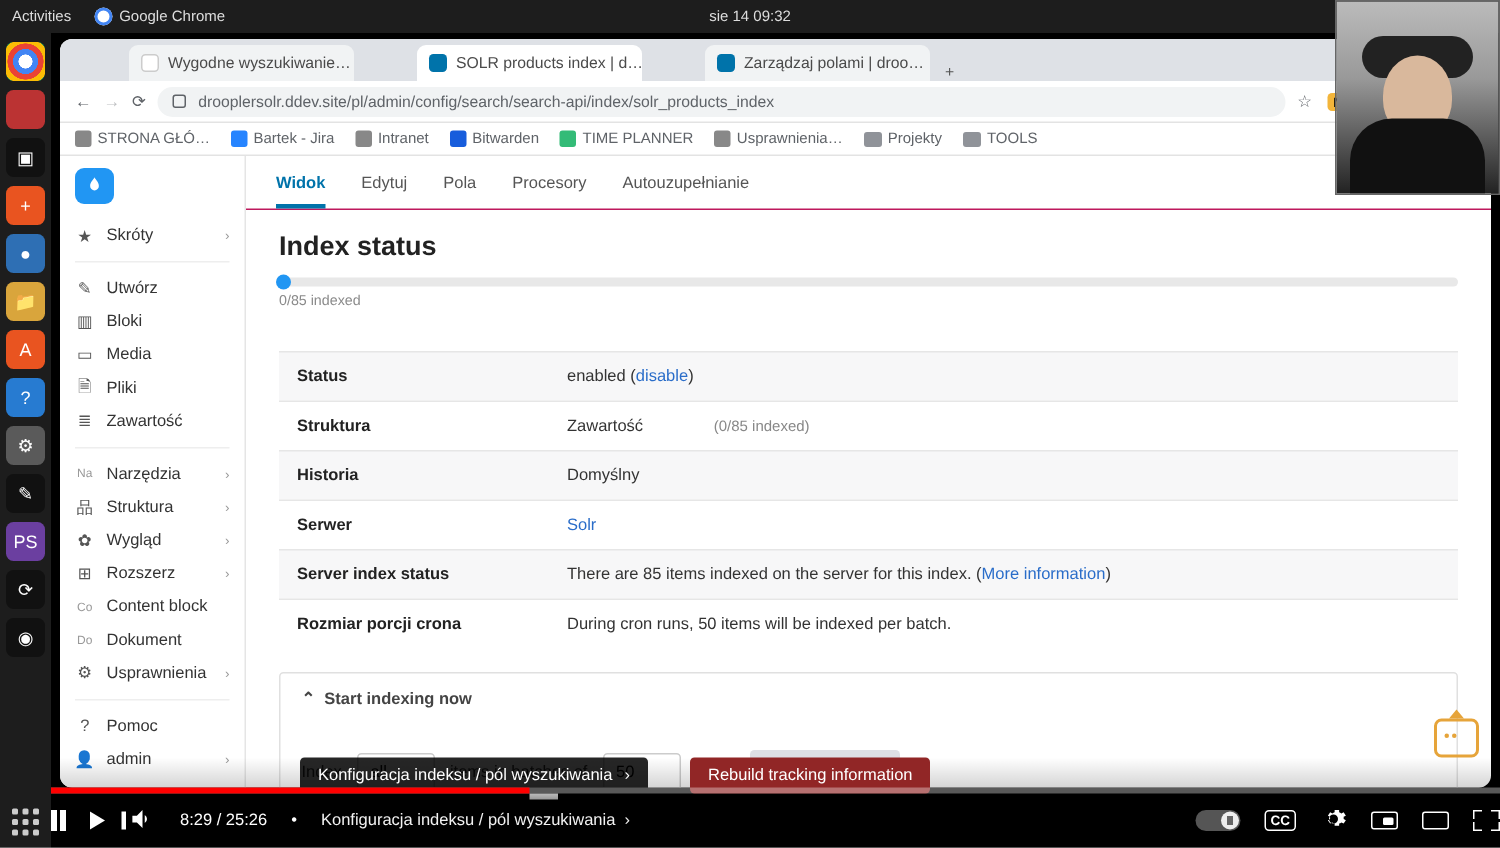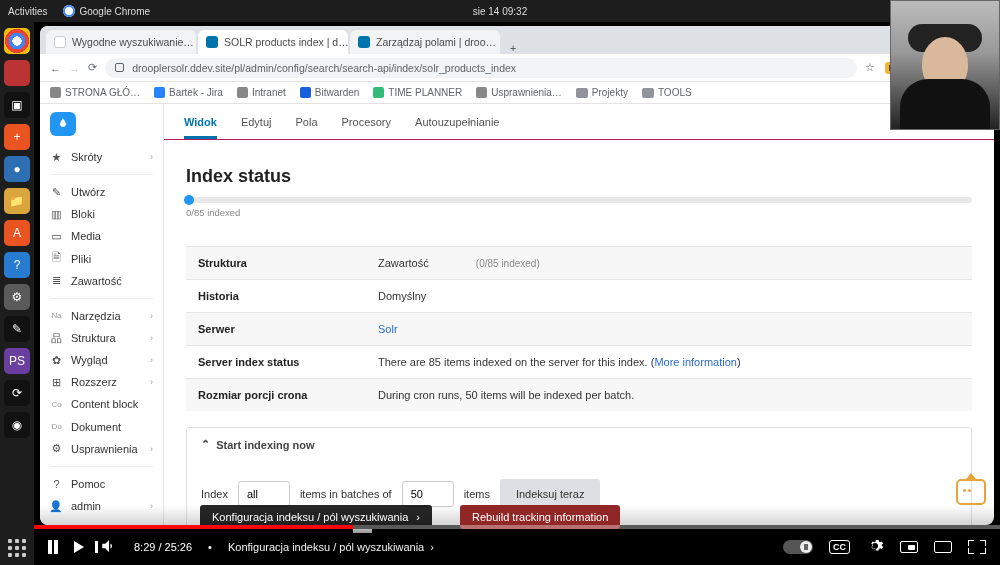--- a/index.html
+++ b/index.html
@@ -80,21 +80,21 @@
     box-shadow:0 6px 30px rgba(0,0,0,.5);
     display:flex; flex-direction:column;
     z-index:5;
   }
   .chrome-tabbar {
     height:var(--chrome-tab-h); background:#dee1e6; display:flex; align-items:flex-end;
     padding-left:6px; gap:0; font-size:10.5px; color:#4a4a4a;
   }
   .chrome-tab {
     height:24px;max-width:150px;flex:0 0 150px;background:#f1f3f4;border-radius:6px 6px 0 0;
-    display:flex;align-items:center;gap:6px;padding:0 8px;margin-right:2px;overflow:hidden;white-space:nowrap;
+    display:flex;align-items:center;gap:6px;padding:0 8px;margin-right:2px;overflow:hidden;white-space:nowrap;margin-left:40px;
   }
   .chrome-tab.active{background:#fff;}
   .tab-fav{width:12px;height:12px;border-radius:3px;background:#0073aa;flex:0 0 12px;}
   .tab-fav.g{background:#fff;border:1px solid #ccc;}
   .chrome-newtab{width:22px;text-align:center;color:#555;}
 
   .chrome-addrbar{
     height:var(--chrome-addr-h);background:#fff;display:flex;align-items:center;gap:8px;
     padding:0 10px;border-bottom:1px solid #e3e3e3;color:#5f6368;
   }
@@ -132,21 +132,21 @@
   .side-sep{height:1px;background:#eee;margin:6px 10px;}
 
   .admin-main{flex:1;overflow:hidden;display:flex;flex-direction:column;}
   .admin-tabs{
     display:flex;gap:24px;padding:6px 20px 0;border-bottom:1px solid #be185d;font-size:11px;color:#555;
   }
   .admin-tabs .tab{padding:6px 0 8px;}
   .admin-tabs .tab.active{color:var(--drupal-accent);border-bottom:3px solid var(--drupal-accent);font-weight:bold;}
 
   .content-pad{padding:14px 22px 0;}
-  h1.index-title{font-size:18px;font-weight:600;margin:12px 0 10px;color:#222;}
+  h1.index-title{font-size:18px;font-weight:600;margin:0 0 10px;color:#222;}
   .progress-bar{height:6px;background:#e8e8e8;border-radius:3px;position:relative;margin-bottom:4px;}
   .progress-bar .dot{position:absolute;left:0;top:50%;transform:translate(-2px,-50%);width:10px;height:10px;border-radius:50%;background:var(--drupal-blue);}
   .progress-label{font-size:9.5px;color:var(--muted);}
 
   .status-table{margin-top:28px;width:100%;font-size:11px;}
   .status-row{display:flex;border-top:1px solid var(--row-border);padding:10px 12px;align-items:center;}
   .status-row:nth-child(odd){background:#f7f7f8;}
   .status-row .label{flex:0 0 180px;font-weight:bold;color:#222;}
   .status-row .value{flex:1;color:#333;}
   .status-row .value a{color:#2a6dc9;text-decoration:none;}
@@ -177,21 +177,21 @@
 
   
   .yt-progress{
     position:absolute;left:var(--ubuntu-dock-w);right:0;bottom:36px;height:4px;
     background:rgba(255,255,255,.35);z-index:20;
   }
   .yt-progress .played{height:100%;width:33%;background:var(--yt-red);}
   .yt-progress .buffered{position:absolute;left:33%;height:100%;width:2%;background:#bbb;}
   .yt-bar{
     position:absolute;left:var(--ubuntu-dock-w);right:0;bottom:0;height:36px;
-    display:flex;align-items:center;padding:0 14px;gap:16px;z-index:20;color:#fff;font-size:11px;
+    display:flex;align-items:center;padding:0 0;gap:16px;z-index:20;color:#fff;font-size:11px;
     background:linear-gradient(transparent, rgba(0,0,0,.7) 40%, rgba(0,0,0,.9));
   }
   .yt-play{display:flex;align-items:center;gap:2px;}
   .yt-play .bar{width:4px;height:14px;background:#fff;}
   .yt-next{width:0;height:0;border-left:10px solid #fff;border-top:6px solid transparent;border-bottom:6px solid transparent;position:relative;}
   .yt-next::after{content:"";position:absolute;left:11px;top:-6px;width:3px;height:12px;background:#fff;}
   .yt-vol svg{width:18px;height:18px;fill:#fff;}
   .yt-spacer{flex:1;}
   .yt-chapter{display:flex;align-items:center;gap:6px;opacity:.95;}
   .yt-right{display:flex;align-items:center;gap:16px;}
@@ -462,20 +462,24 @@
 
       <div class="content-pad">
         <h1 class="index-title">Index status</h1>
         <div class="progress-bar">
           <div class="dot"></div>
         </div>
         <div class="progress-label">0/85 indexed</div>
 
         <div class="status-table">
           <div class="status-row">
+            <div class="label">Status</div>
+            <div class="value"><span>enabled</span> (<a href="#">disable</a>)</div>
+          </div>
+          <div class="status-row">
             <div class="label">Struktura</div>
             <div class="value"><span>Zawartość</span> <span class="tiny-muted">(0/85 indexed)</span></div>
           </div>
           <div class="status-row">
             <div class="label">Historia</div>
             <div class="value">Domyślny</div>
           </div>
           <div class="status-row">
             <div class="label">Serwer</div>
             <div class="value"><a href="#">Solr</a></div>

